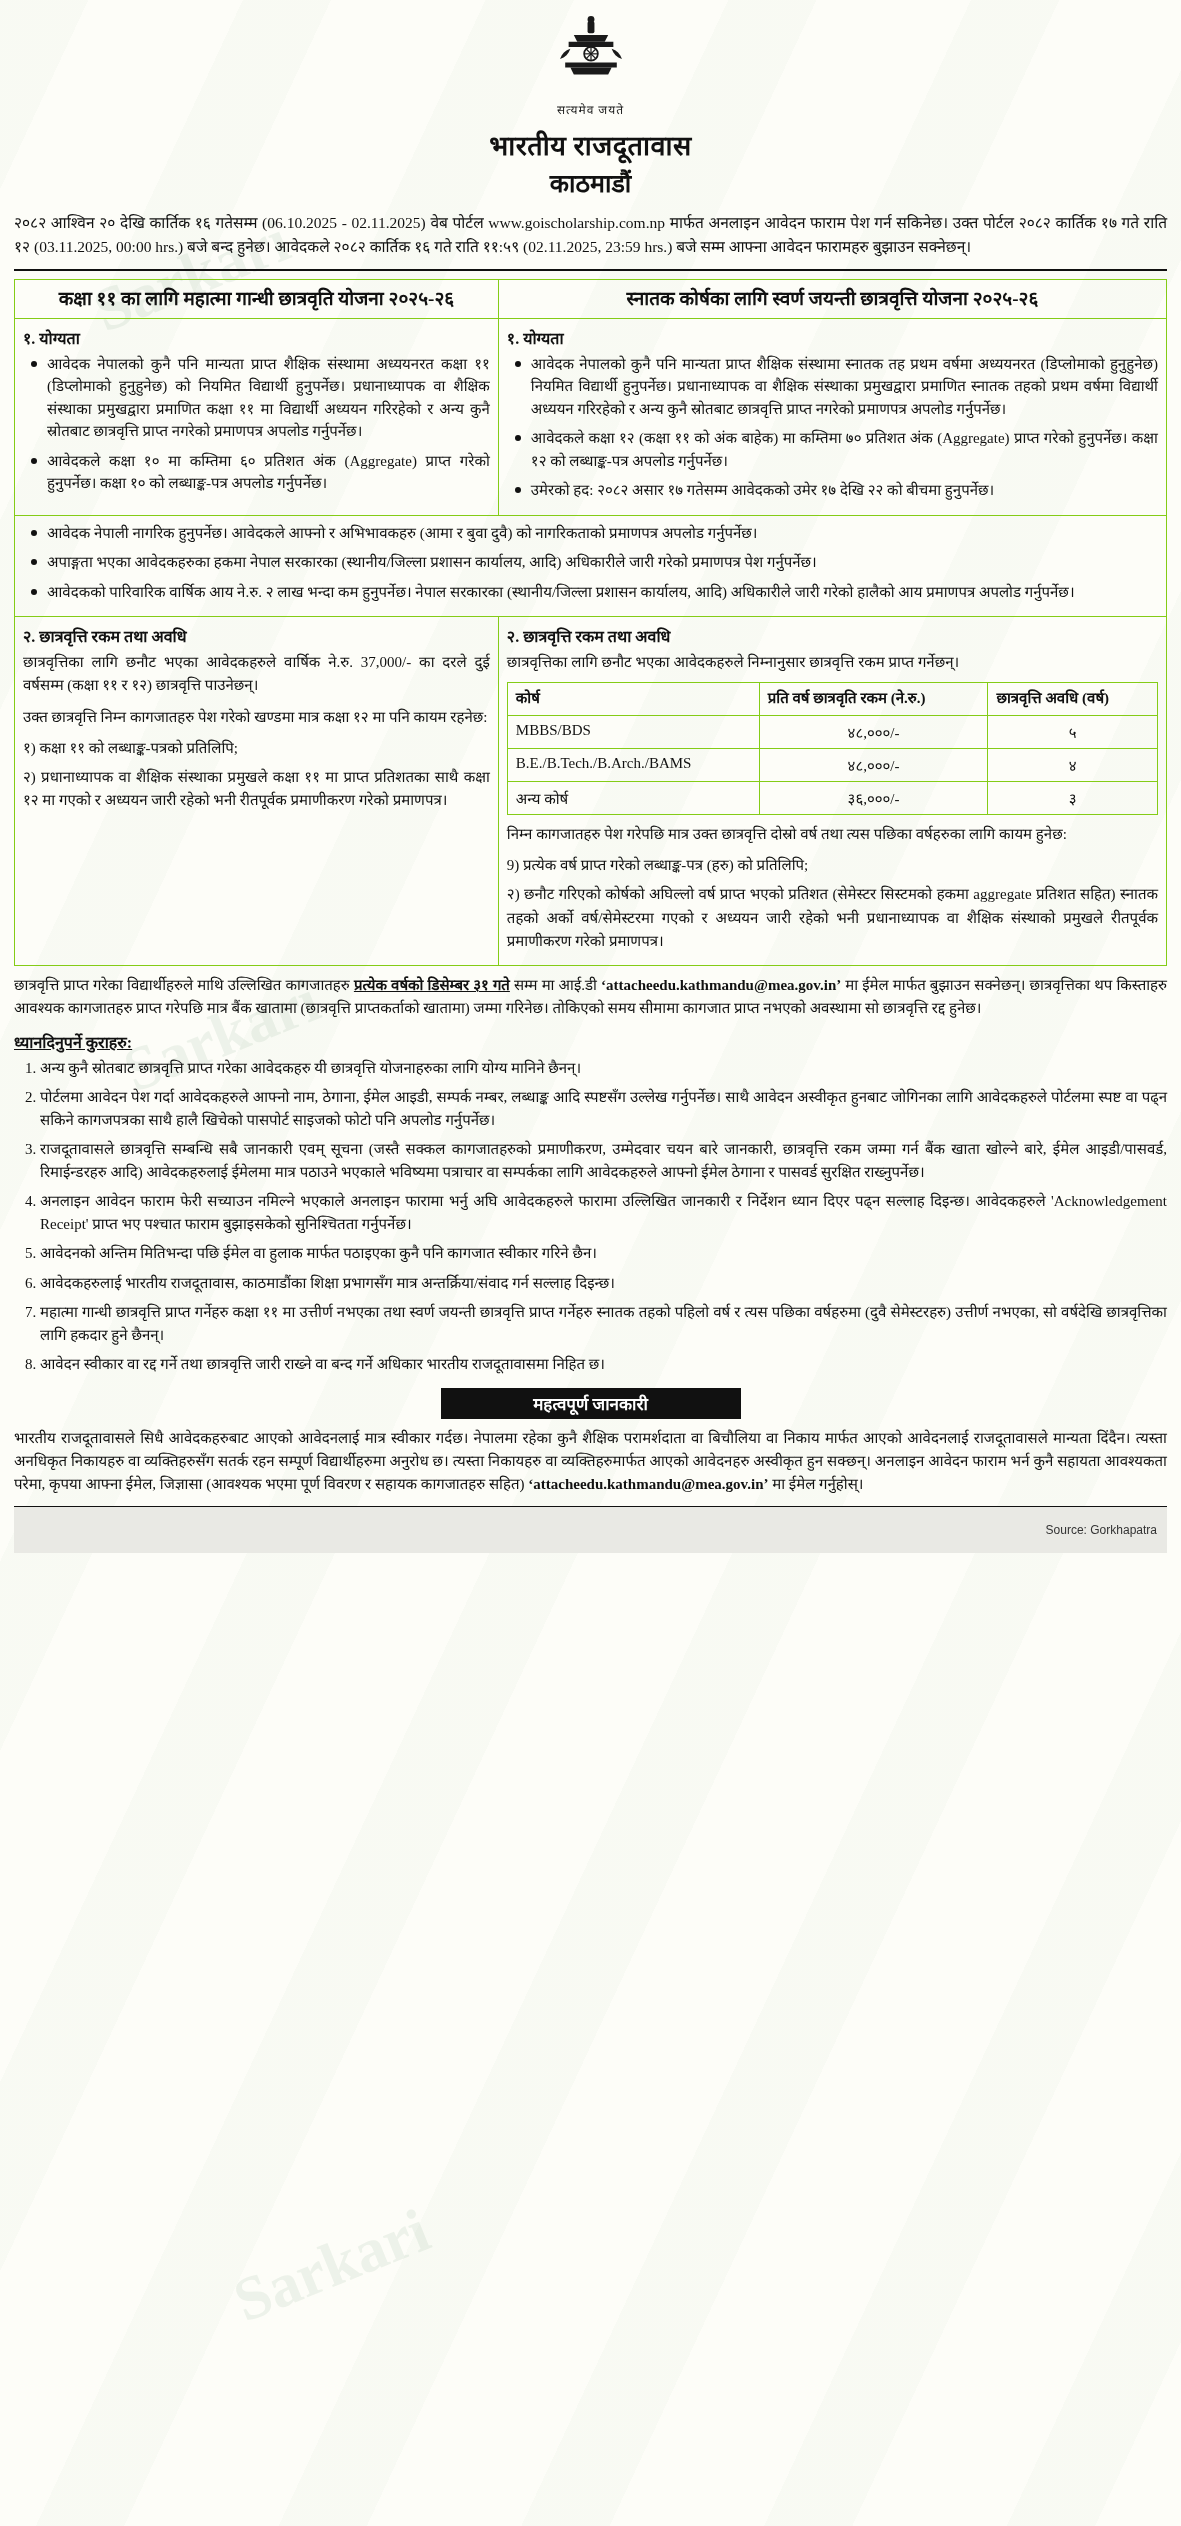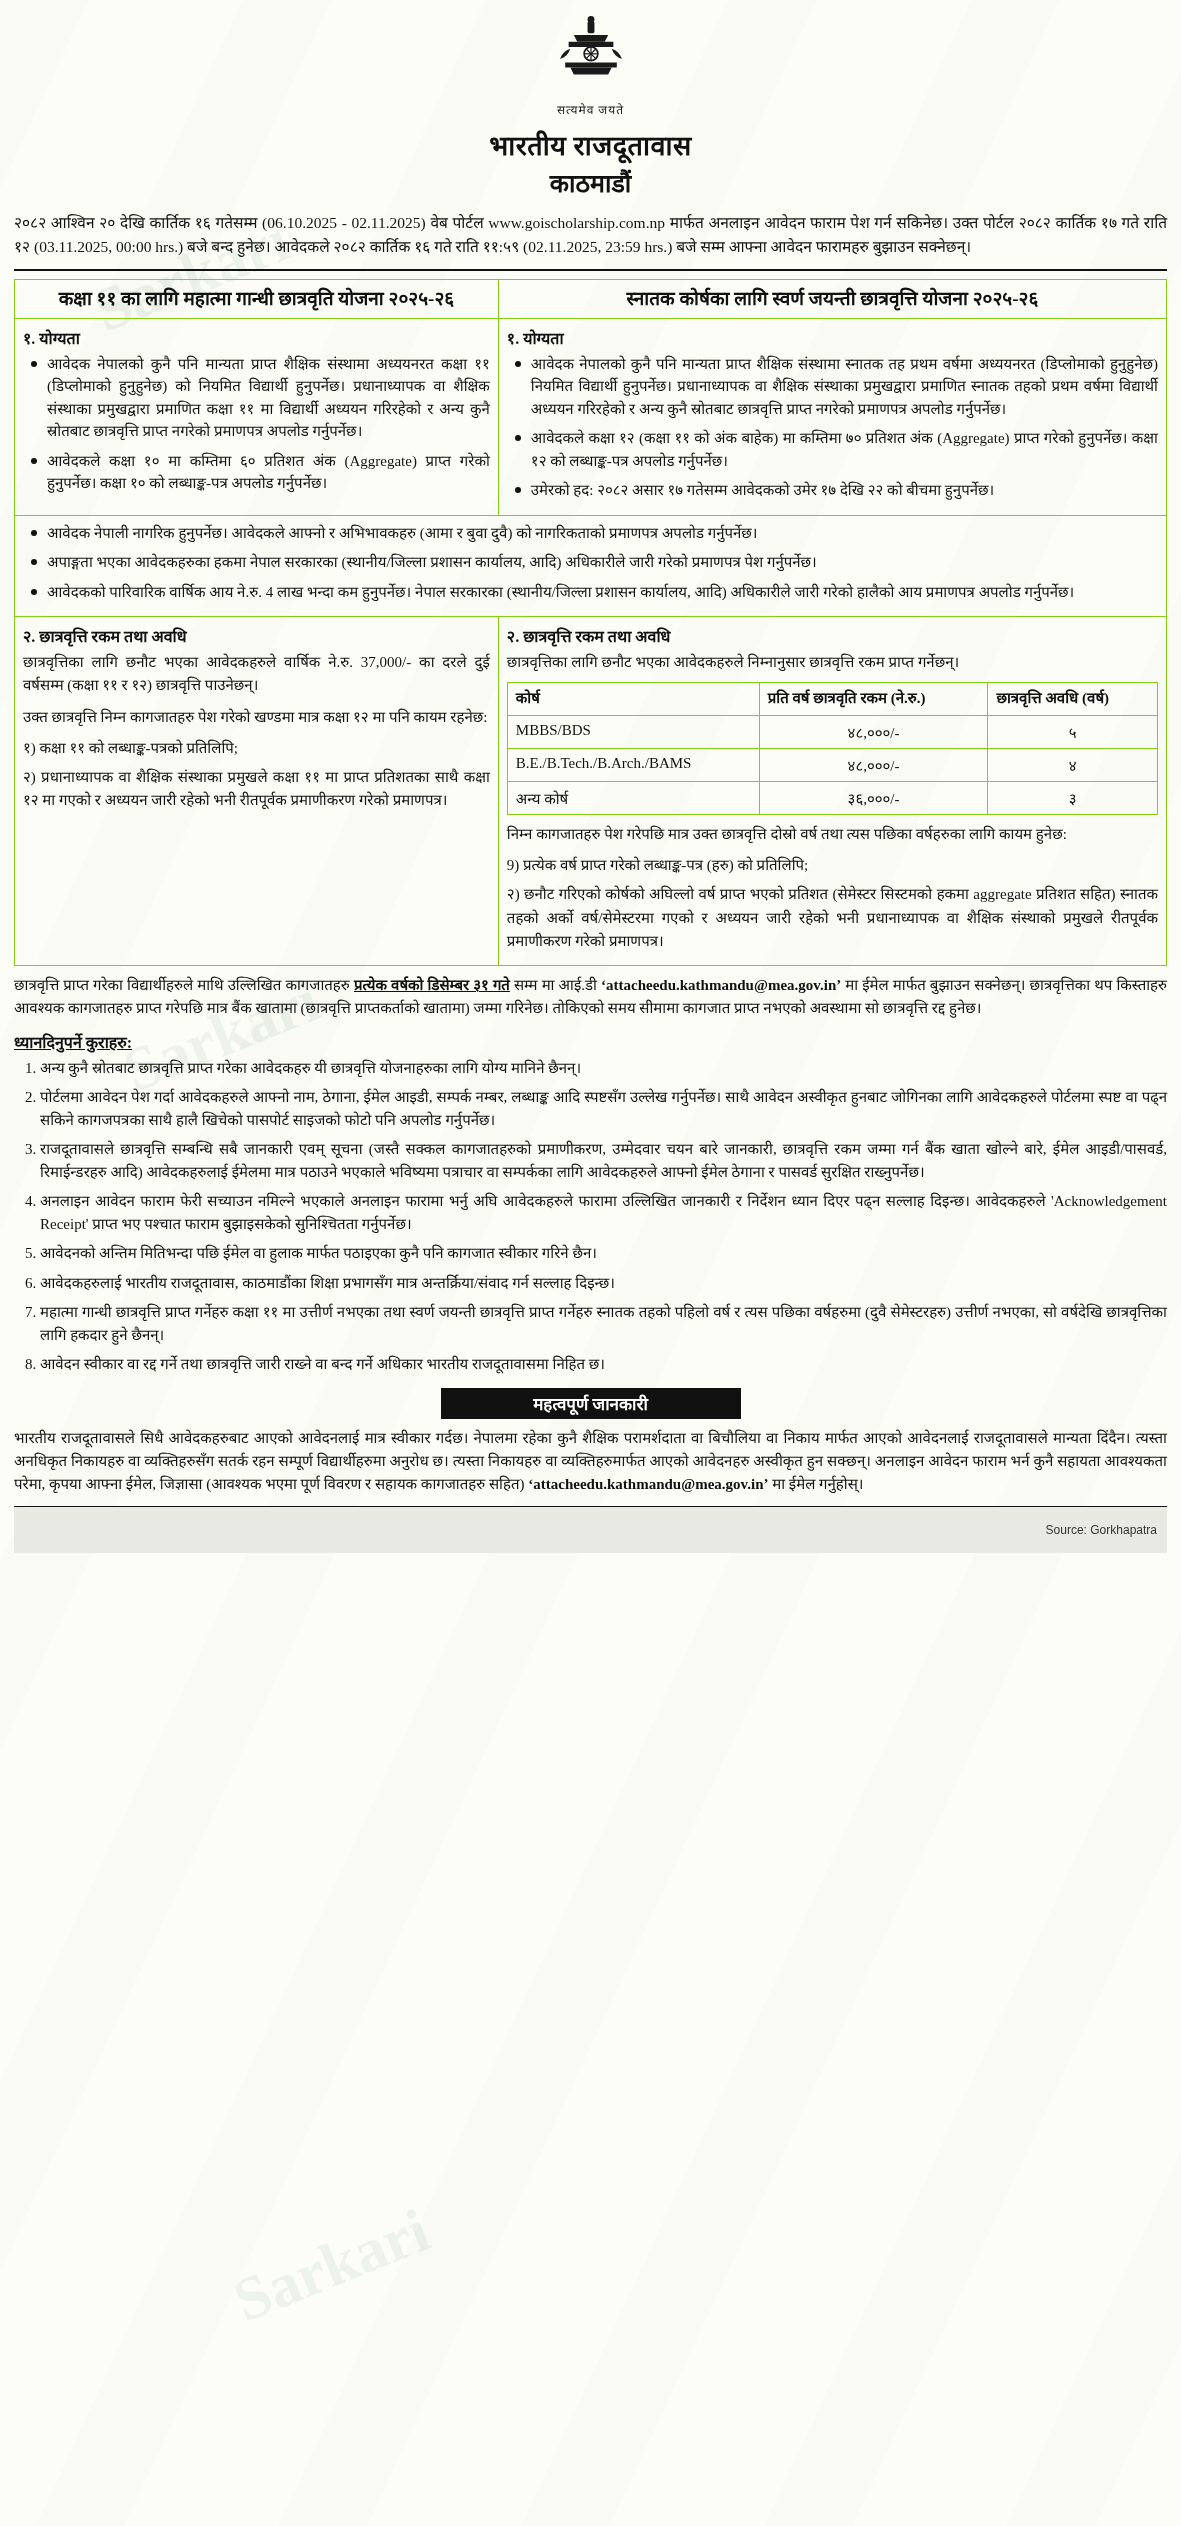--- a/index.html
+++ b/index.html
@@ -263,21 +263,21 @@
             <li>आवेदकले कक्षा १२ (कक्षा ११ को अंक बाहेक) मा कम्तिमा ७० प्रतिशत अंक (Aggregate) प्राप्त गरेको हुनुपर्नेछ। कक्षा १२ को लब्धाङ्क-पत्र अपलोड गर्नुपर्नेछ।</li>
             <li>उमेरको हद: २०८२ असार १७ गतेसम्म आवेदकको उमेर १७ देखि २२ को बीचमा हुनुपर्नेछ।</li>
           </ul>
         </td>
       </tr>
       <tr class="fullwidth-bullets">
         <td colspan="2">
           <ul class="dots">
             <li>आवेदक नेपाली नागरिक हुनुपर्नेछ। आवेदकले आफ्नो र अभिभावकहरु (आमा र बुवा दुवै) को नागरिकताको प्रमाणपत्र अपलोड गर्नुपर्नेछ।</li>
             <li>अपाङ्गता भएका आवेदकहरुका हकमा नेपाल सरकारका (स्थानीय/जिल्ला प्रशासन कार्यालय, आदि) अधिकारीले जारी गरेको प्रमाणपत्र पेश गर्नुपर्नेछ।</li>
-            <li>आवेदकको पारिवारिक वार्षिक आय ने.रु. 4 लाख भन्दा कम हुनुपर्नेछ। नेपाल सरकारका (स्थानीय/जिल्ला प्रशासन कार्यालय, आदि) अधिकारीले जारी गरेको हालैको आय प्रमाणपत्र अपलोड गर्नुपर्नेछ।</li>
+            <li>आवेदकको पारिवारिक वार्षिक आय ने.रु. २ लाख भन्दा कम हुनुपर्नेछ। नेपाल सरकारका (स्थानीय/जिल्ला प्रशासन कार्यालय, आदि) अधिकारीले जारी गरेको हालैको आय प्रमाणपत्र अपलोड गर्नुपर्नेछ।</li>
           </ul>
         </td>
       </tr>
       <tr>
         <td>
           <div class="sec-title">२. छात्रवृत्ति रकम तथा अवधि</div>
           <p class="para">छात्रवृत्तिका लागि छनौट भएका आवेदकहरुले वार्षिक ने.रु. 37,000/- का दरले दुई वर्षसम्म (कक्षा ११ र १२) छात्रवृत्ति पाउनेछन्।</p>
           <p class="para">उक्त छात्रवृत्ति निम्न कागजातहरु पेश गरेको खण्डमा मात्र कक्षा १२ मा पनि कायम रहनेछ:</p>
           <p class="list-plain">१) कक्षा ११ को लब्धाङ्क-पत्रको प्रतिलिपि;</p>
           <p class="list-plain">२) प्रधानाध्यापक वा शैक्षिक संस्थाका प्रमुखले कक्षा ११ मा प्राप्त प्रतिशतका साथै कक्षा १२ मा गएको र अध्ययन जारी रहेको भनी रीतपूर्वक प्रमाणीकरण गरेको प्रमाणपत्र।</p>

